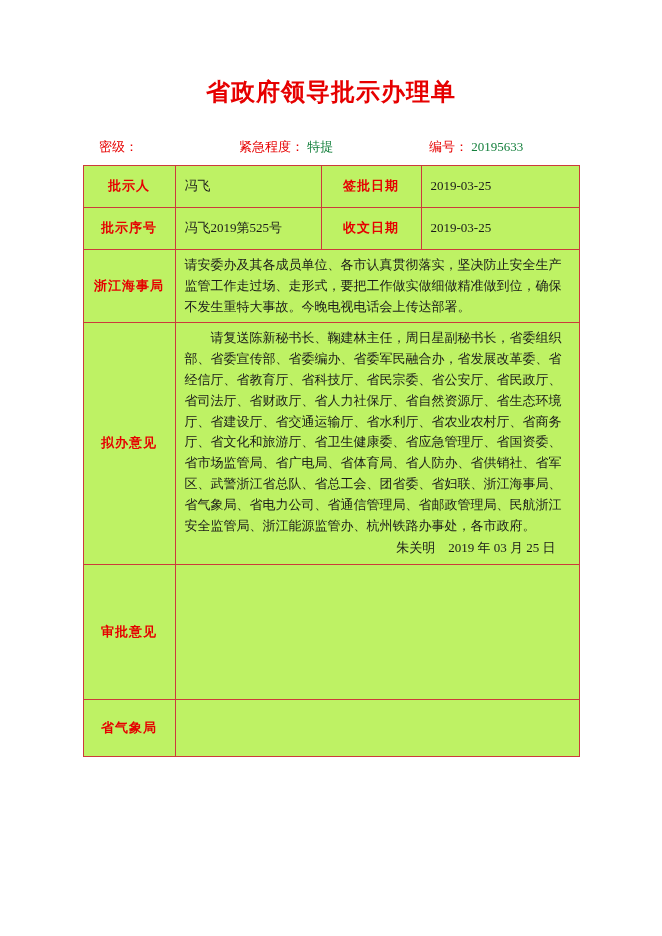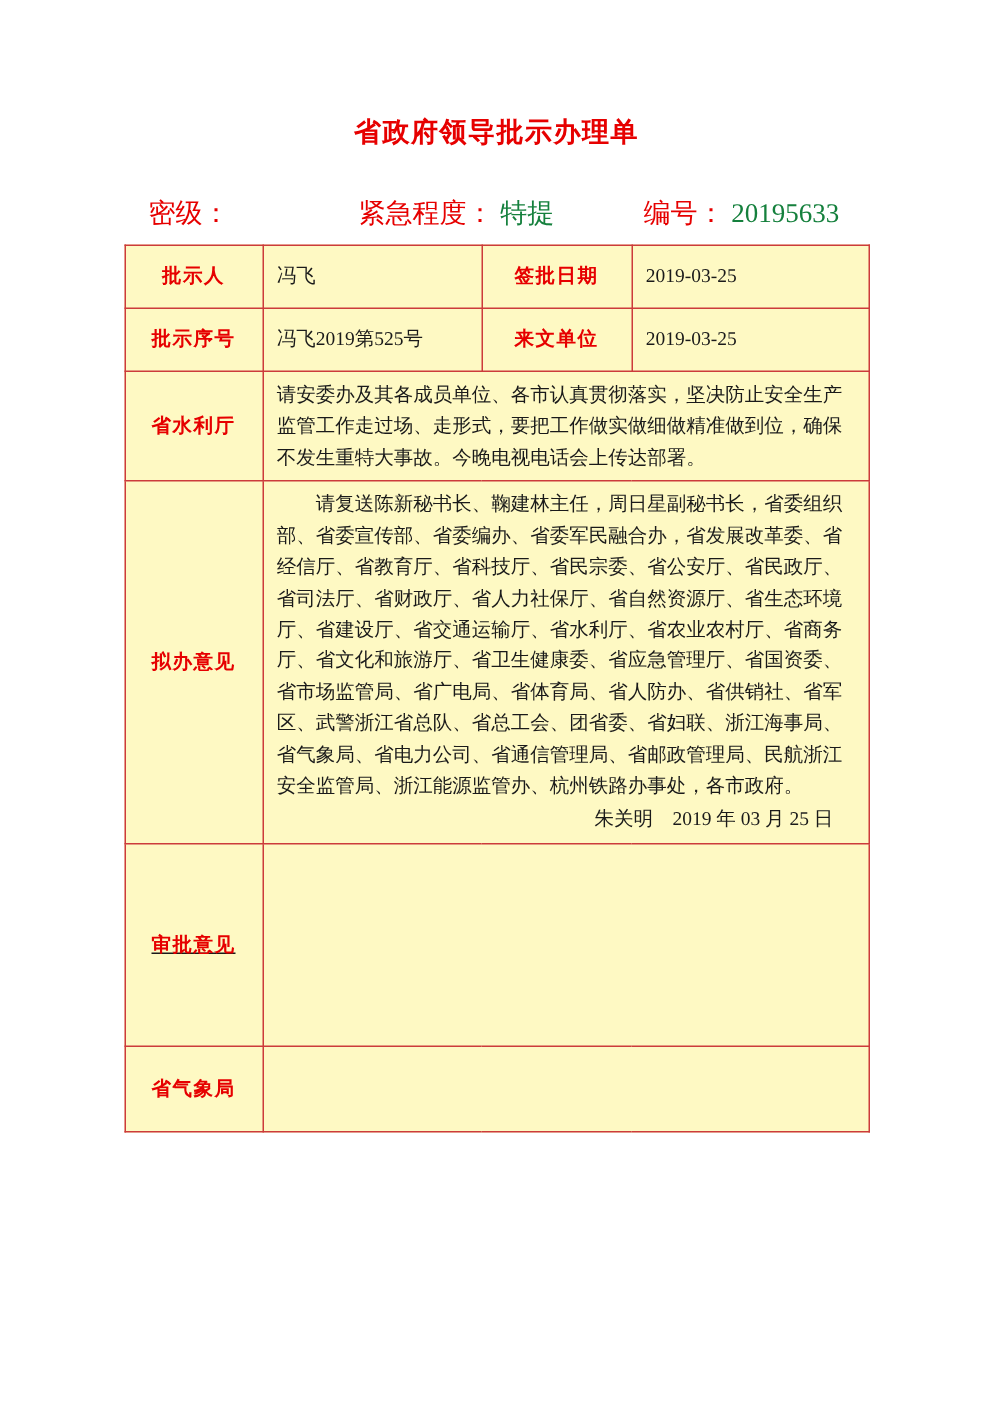--- a/index.html
+++ b/index.html
@@ -18,44 +18,44 @@
     box-sizing: border-box;
     padding-top: 76px;
     background: #ffffff;
     overflow: hidden;
   }
   .doc-title {
     margin: 0 0 30px 0;
     text-align: center;
     color: #e60000;
     font-weight: bold;
-    font-size: 18px;
+    font-size: 24px;
     letter-spacing: 1px;
   }
   .meta-row {
     width: 496px;
     margin: 0 auto 9px auto;
     box-sizing: border-box;
     padding-left: 16px;
     display: flex;
     align-items: flex-start;
-    font-size: 18px;
+    font-size: 13px;
   }
   .meta-seg { white-space: nowrap; }
   .seg-secrecy { width: 140px; }
   .seg-urgency { width: 190px; }
   .meta-label { color: #e60000; }
   .meta-value { color: #15803d; }
 
   table.form {
     width: 496px;
     margin: 0 auto;
     border-collapse: collapse;
     table-layout: fixed;
-    background: #fef9c3;
+    background: #bef264;
   }
   table.form td {
     border: 1px solid #cc3b3b;
     font-size: 13px;
     box-sizing: border-box;
     padding: 5px 9px;
     line-height: 1.6;
     word-break: break-all;
     overflow: hidden;
   }
@@ -69,21 +69,21 @@
   }
   td.val { vertical-align: middle; }
   td.val-top { vertical-align: top; }
 
   tr.r1 { height: 42px; }
   tr.r2 { height: 42px; }
   tr.r3 { height: 40px; }
   tr.r4 { height: 56px; }
   tr.r5 { height: 72px; }
   tr.r6 { height: 226px; }
-  tr.r7 { height: 135px; text-decoration: underline; }
+  tr.r7 { height: 135px; }
   tr.r8 { height: 57px; }
   tr.r9 { height: 44px; }
 
   .cell-p { margin: 0; }
   .indent { text-indent: 2em; }
   .sig-line {
     margin: 2px 0 0 0;
     text-align: right;
     padding-right: 14px;
   }
@@ -122,28 +122,28 @@
         <tr class="r1">
       <td class="lbl">批示人</td>
       <td class="val">冯飞</td>
       <td class="lbl">签批日期</td>
       <td class="val">2019-03-25</td>
     </tr>
 
     <tr class="r2">
       <td class="lbl">批示序号</td>
       <td class="val">冯飞2019第525号</td>
-      <td class="lbl">来文单位</td>
+      <td class="lbl">收文日期</td>
       <td class="val">2019-03-25</td>
     </tr>
 
 
 
     <tr class="r5">
-      <td class="lbl">省水利厅</td>
+      <td class="lbl">浙江海事局</td>
       <td class="val" colspan="3">
         <p class="cell-p">请安委办及其各成员单位、各市认真贯彻落实，坚决防止安全生产监管工作走过场、走形式，要把工作做实做细做精准做到位，确保不发生重特大事故。今晚电视电话会上传达部署。</p>
       </td>
     </tr>
 
     <tr class="r6">
       <td class="lbl">拟办意见</td>
       <td class="val-top" colspan="3">
         <p class="cell-p indent">请复送陈新秘书长、鞠建林主任，周日星副秘书长，省委组织部、省委宣传部、省委编办、省委军民融合办，省发展改革委、省经信厅、省教育厅、省科技厅、省民宗委、省公安厅、省民政厅、省司法厅、省财政厅、省人力社保厅、省自然资源厅、省生态环境厅、省建设厅、省交通运输厅、省水利厅、省农业农村厅、省商务厅、省文化和旅游厅、省卫生健康委、省应急管理厅、省国资委、省市场监管局、省广电局、省体育局、省人防办、省供销社、省军区、武警浙江省总队、省总工会、团省委、省妇联、浙江海事局、省气象局、省电力公司、省通信管理局、省邮政管理局、民航浙江安全监管局、浙江能源监管办、杭州铁路办事处，各市政府。</p>
         <p class="cell-p sig-line">朱关明　2019 年 03 月 25 日</p>

